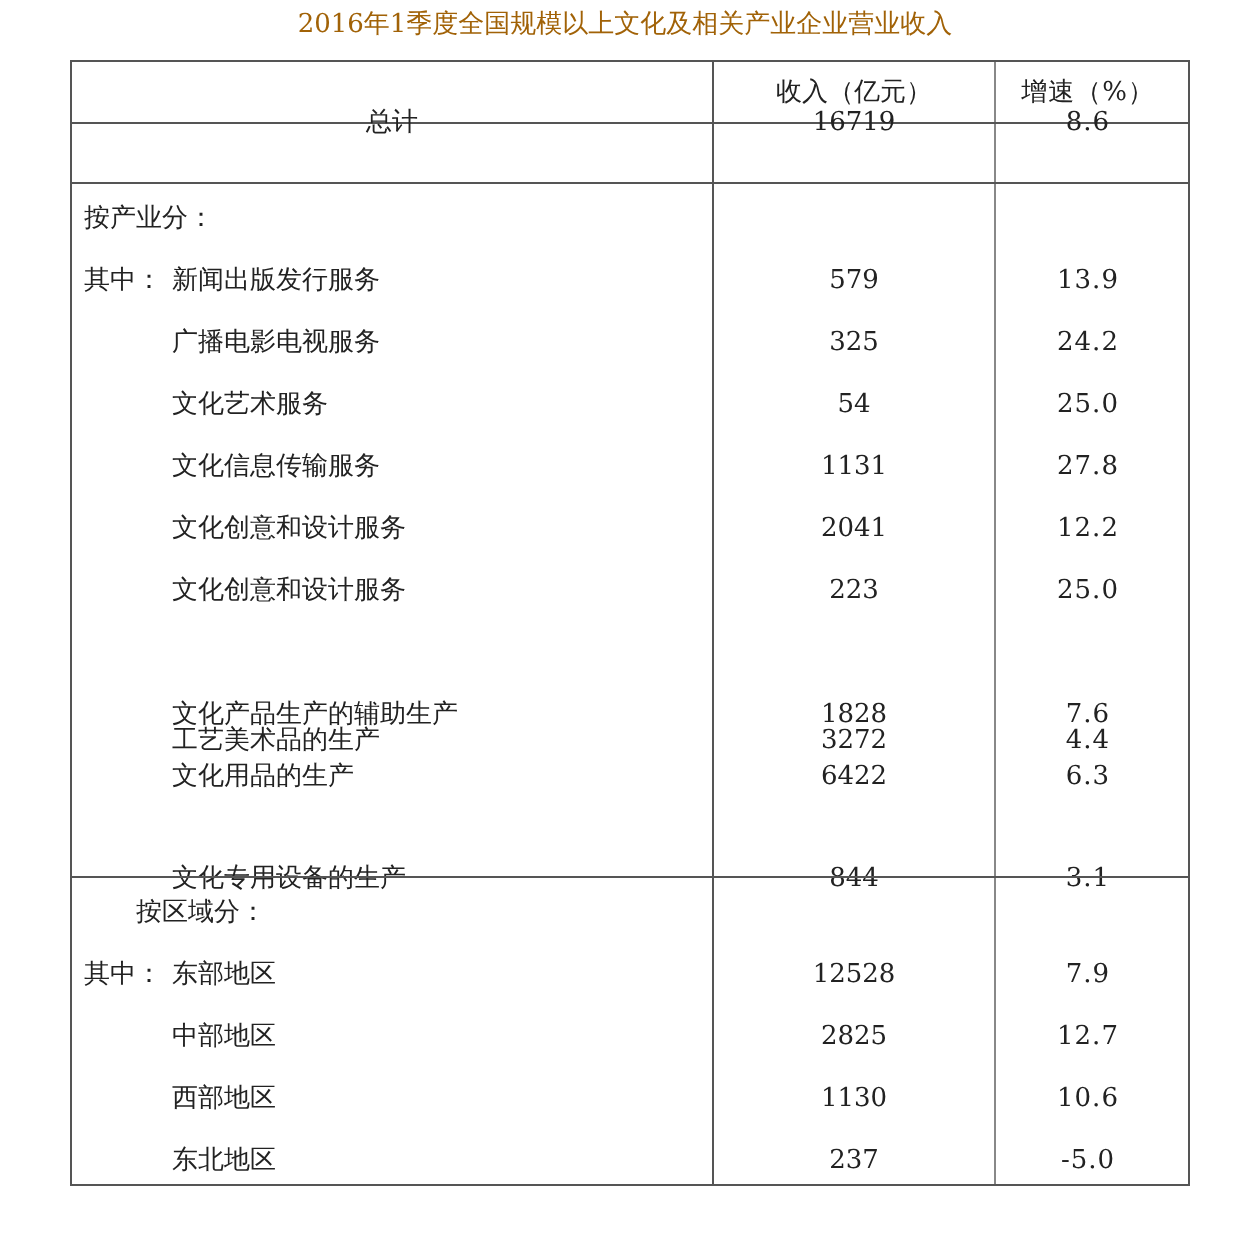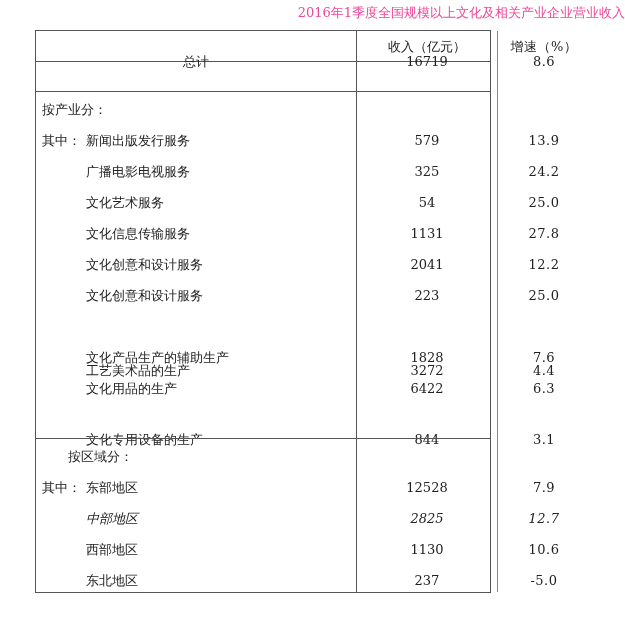--- a/index.html
+++ b/index.html
@@ -13,30 +13,30 @@
       position: relative;
       font-family: "DejaVu Serif", "Liberation Serif", serif;
       color: #222222;
       overflow: hidden;
     }
     .title {
       position: absolute;
       left: 0;
       top: 4px;
       width: 625px;
-      text-align: right;
+      text-align: center;
       font-size: 13px;
       line-height: 18px;
-      color: #ec4899;
+      color: #a16207;
     }
     .tbl {
       position: absolute;
       left: 35px;
       top: 30px;
-      width: 456px;
+      width: 560px;
       height: 563px;
       border: 1px solid #555;
       box-sizing: border-box;
     }
     .vline {
       position: absolute;
       top: 0;
       bottom: 0;
       width: 1px;
       background: #555;
@@ -153,21 +153,21 @@
 
   <div class="row" style="top:410px;margin-left:26px;">
     <div class="cell c-label">按区域分：</div>
   </div>
   <div class="row" style="top:441px;">
     <div class="cell c-label">其中：</div>
     <div class="cell c-label indent">东部地区</div>
     <div class="cell c-rev num">12528</div>
     <div class="cell c-grow num">7.9</div>
   </div>
-  <div class="row" style="top:472px;font-style:italic;">
+  <div class="row" style="top:472px;">
     <div class="cell c-label indent">中部地区</div>
     <div class="cell c-rev num">2825</div>
     <div class="cell c-grow num">12.7</div>
   </div>
   <div class="row" style="top:503px;">
     <div class="cell c-label indent">西部地区</div>
     <div class="cell c-rev num">1130</div>
     <div class="cell c-grow num">10.6</div>
   </div>
   <div class="row" style="top:534px;">

